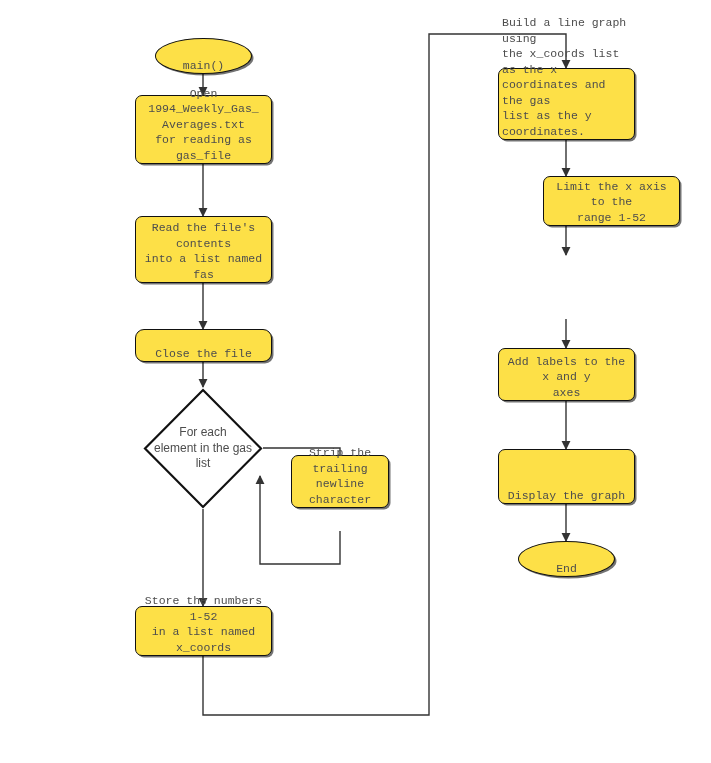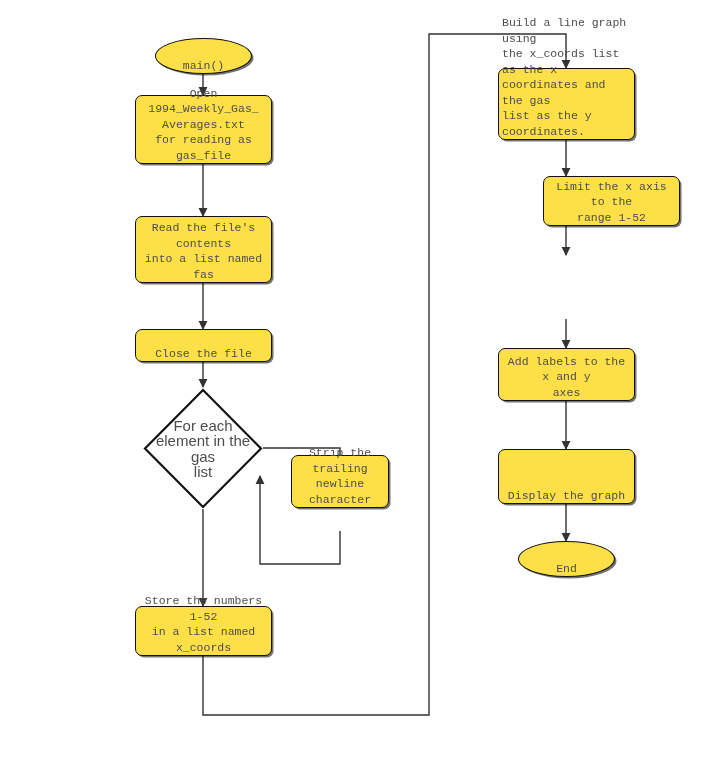--- a/index.html
+++ b/index.html
@@ -17,21 +17,21 @@
   .proc{border-radius:7px;box-shadow:2px 2px 0 -0.5px rgba(0,0,0,0.55);}
   .term{border-radius:50%;box-shadow:2px 2px 0 -0.5px rgba(0,0,0,0.55);}
   .node .txt{display:block;width:100%;line-height:15.5px;
              font-size:11.5px;color:#4d4d4d;padding:0 3px;box-sizing:border-box;
              white-space:pre-line;}
   .txt-left{text-align:left;padding:0 4px;}
 
   .diamond{position:absolute;}
   .diamond .dlabel{position:absolute;left:0;top:0;width:100%;height:100%;
        display:flex;align-items:center;justify-content:center;text-align:center;
-       font-size:15px;line-height:15.5px;color:#4d4d4d;white-space:pre-line;}
+       font-size:12px;line-height:15.5px;color:#4d4d4d;white-space:pre-line;}
 </style>
 </head>
 <body>
 
 <div id="canvas">
 
   <svg id="svg-layer" viewBox="0 0 711 763" xmlns="http://www.w3.org/2000/svg">
     <defs>
       <marker id="arrow" viewBox="0 0 10 10" refX="9" refY="5" markerWidth="6.5" markerHeight="6.5" orient="auto-start-reverse">
         <path d="M 0 0 L 10 5 L 0 10 z" fill="#333333"></path>
@@ -77,21 +77,21 @@
 Averages.txt
 for reading as gas_file</span>
   </div>
 
   <div class="node proc" style="left:135px;top:216px;width:137px;height:67px;">
     <span class="txt">Read the file's contents
 into a list named
 fas</span>
   </div>
 
-  <div class="node proc" style="left:135px;top:329px;width:137px;height:33px;">
+  <div class="node proc" style="left:135px;top:329px;width:137px;height:33px;border-radius:9px;">
     <span class="txt">Close the file</span>
   </div>
 
   <div class="diamond" style="left:143px;top:388px;width:120px;height:121px;">
     <svg width="120" height="121" viewBox="0 0 120 121" xmlns="http://www.w3.org/2000/svg">
       <polygon points="60,2 118,60.5 60,119 2,60.5" fill="#ffffff" stroke="#111111" stroke-width="2.2"></polygon>
     </svg>
     <span class="dlabel">For each
 element in the gas
 list</span>

